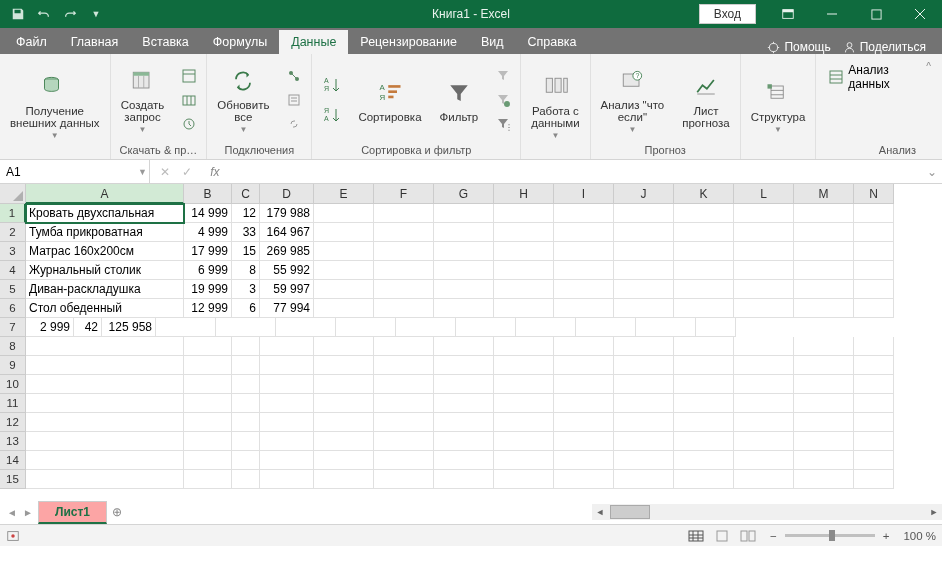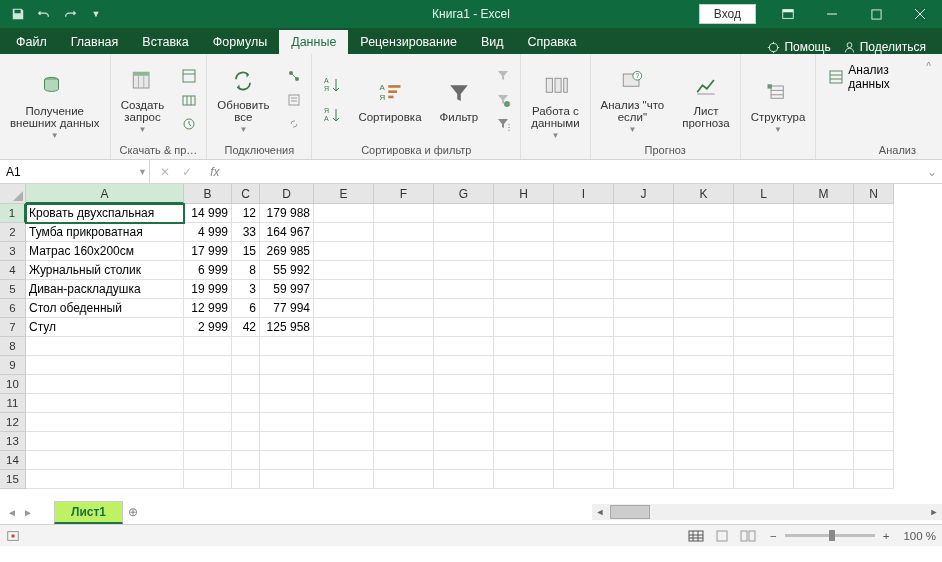--- a/index.html
+++ b/index.html
@@ -6,21 +6,21 @@
 body { width:942px; height:562px; background:#fff; overflow:hidden; font-size:12px; user-select:none; }
 
 .titlebar { height:28px; background:#0f6b3e; display:flex; align-items:center; color:#fff; position:relative; }
 .qat { display:flex; gap:6px; align-items:center; padding:0 8px; }
 .qat-btn { width:20px; height:20px; display:flex; align-items:center; justify-content:center; color:#d0e6da; cursor:pointer; }
 .title-center { position:absolute; left:50%; transform:translateX(-50%); font-size:12px; color:#eaf3ee; }
 .title-right { margin-left:auto; display:flex; align-items:center; gap:0; }
 .login-btn { background:#fff; color:#333; padding:2px 14px; border:1px solid #ccc; font-size:12px; cursor:pointer; margin-right:10px; }
 .win-btn { width:44px; height:28px; display:flex; align-items:center; justify-content:center; color:#eaf3ee; cursor:pointer; }
 
-.menubar { height:26px; background:#14532d; display:flex; align-items:flex-end; padding:0 4px; }
+.menubar { height:26px; background:#737373; display:flex; align-items:flex-end; padding:0 4px; }
 .menu-tab { padding:5px 12px 5px; color:#fff; font-size:12.5px; cursor:pointer; }
 .menu-tab.active { background:#f3f3f3; color:#1e7145; }
 .menu-spacer { flex:1; }
 .menu-right { display:flex; align-items:center; gap:12px; color:#fff; font-size:12px; padding-right:12px; }
 .menu-right span { cursor:pointer; display:flex; align-items:center; gap:4px; }
 
 .ribbon { height:106px; background:#f3f3f3; border-bottom:1px solid #d4d4d4; display:flex; }
 .rgroup { border-right:1px solid #e0e0e0; display:flex; flex-direction:column; padding:3px 6px 0; }
 .rgroup-row { display:flex; align-items:center; gap:10px; flex:1; }
 .rgroup-label { font-size:11px; color:#555; text-align:center; padding:2px 0 3px; white-space:nowrap; }
@@ -52,21 +52,21 @@
 .cell.num { text-align:right; }
 .cell.active { outline:2px solid #1e7145; outline-offset:-1px; position:relative; z-index:2; }
 .grid-scroll { flex:1; overflow:hidden; }
 .hscroll-spacer { flex:1; }
 .hscroll-track { width:350px; background:#f0f0f0; display:flex; align-items:center; position:relative; }
 .hscroll-btn { width:16px; height:16px; display:flex; align-items:center; justify-content:center; color:#666; font-size:9px; cursor:pointer; }
 .hscroll-thumb { position:absolute; left:18px; width:40px; height:14px; background:#cdcdcd; border:1px solid #aaa; cursor:pointer; }
 
 .sheet-tabs { height:24px; background:#fff; border-top:0; display:flex; align-items:center; padding-left:4px; }
 .st-navbtn { width:16px; color:#999; font-size:10px; text-align:center; cursor:pointer; }
-.sheet-tab { padding:3px 16px; font-size:12px; border:1px solid #ccc; background:#bef264; cursor:pointer; margin-left:18px; }
+.sheet-tab { padding:3px 16px; font-size:12px; border:1px solid #ccc; background:#fca5a5; cursor:pointer; margin-left:2px; }
 .sheet-tab.active { border-bottom:2px solid #1e7145; font-weight:600; color:#1e7145; }
 .sheet-add { width:20px; text-align:center; color:#888; cursor:pointer; }
 
 .statusbar { height:22px; background:#f3f3f3; border-top:1px solid #d4d4d4; display:flex; align-items:center; padding:0 6px; font-size:11.5px; color:#555; }
 .sb-spacer { flex:1; }
 .sb-views { display:flex; gap:10px; margin-right:14px; }
 .sb-view { cursor:pointer; color:#777; }
 .sb-zoom { display:flex; align-items:center; gap:8px; }
 .sb-slider { width:90px; height:3px; background:#c0c0c0; position:relative; }
 .sb-slider-thumb { position:absolute; left:44px; top:-4px; width:6px; height:11px; background:#8a8a8a; }
@@ -521,21 +521,20 @@
         <div class="cell" style="width:60px"></div>
         <div class="cell" style="width:60px"></div>
         <div class="cell" style="width:60px"></div>
         <div class="cell" style="width:60px"></div>
         <div class="cell" style="width:60px"></div>
         <div class="cell" style="width:60px"></div>
         <div class="cell" style="width:40px"></div>
       </div>
       <div class="row">
         <div class="row-head">7</div>
-        <div class="cell" style="width:158px">Стул</div>
         <div class="cell num" style="width:48px">2 999</div>
         <div class="cell num" style="width:28px">42</div>
         <div class="cell num" style="width:54px">125 958</div>
         <div class="cell" style="width:60px"></div>
         <div class="cell" style="width:60px"></div>
         <div class="cell" style="width:60px"></div>
         <div class="cell" style="width:60px"></div>
         <div class="cell" style="width:60px"></div>
         <div class="cell" style="width:60px"></div>
         <div class="cell" style="width:60px"></div>

